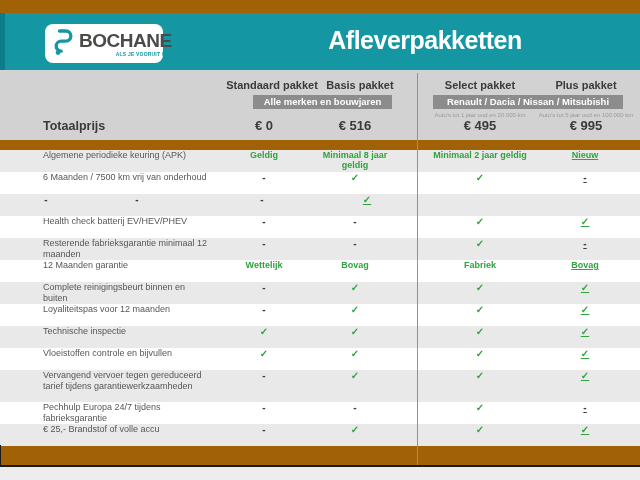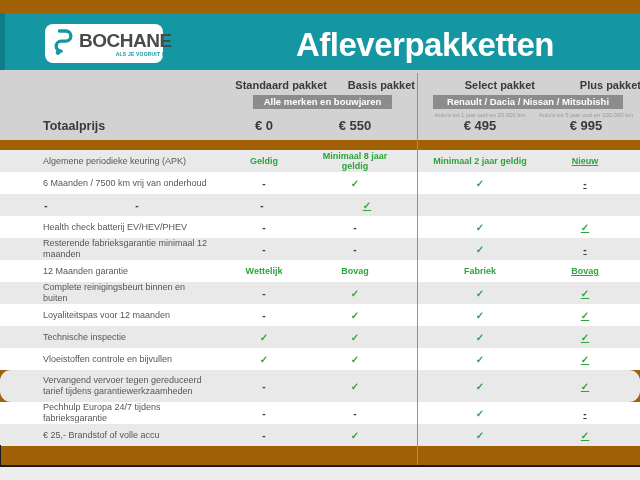--- a/index.html
+++ b/index.html
@@ -8,42 +8,42 @@
 
   
   .topbar{position:absolute; left:0; top:13px; width:640px; height:57px; background:var(--teal,#1497A2);}
   .topbar-stripe{position:absolute; left:0; top:0; width:5px; height:57px; background:var(--teal-dark,#0D7E89);}
   .logo-box{position:absolute; left:45px; top:11px; width:118px; height:39px; background:#fff; border-radius:8px;
             display:flex; align-items:center; padding:0 6px 0 8px; box-sizing:border-box;}
   .logo-text{display:flex; flex-direction:column; margin-left:4px;}
   .logo-brand{font-size:19px; font-weight:700; color:#4A4A49; letter-spacing:-0.5px; line-height:1;}
   .logo-tagline{font-size:5px; font-weight:700; color:var(--teal,#1497A2); text-align:right; margin-top:1px; letter-spacing:0.2px;}
   .page-title{position:absolute; left:230px; top:26px; width:390px; text-align:center;
-              font-size:33px; font-weight:700; color:#fff; letter-spacing:-0.5px;}
+              font-size:25px; font-weight:700; color:#fff; letter-spacing:-0.5px;}
 
   
   .head-band{position:absolute; left:0; top:70px; width:640px; height:70px; background:var(--band-gray,#D2D2D2);}
-  .col-header{position:absolute; top:9px; width:110px; text-align:right; font-size:11px; font-weight:700; color:var(--text-dark,#3A3A39);}
+  .col-header{position:absolute; top:9px; width:110px; text-align:center; font-size:11px; font-weight:700; color:var(--text-dark,#3A3A39);}
   .ch1{left:217px;} .ch2{left:305px;} .ch3{left:425px;} .ch4{left:531px;}
   .banner{position:absolute; top:25px; height:14px; background:var(--banner-gray,#8C8C8C); color:#fff;
           font-size:9.5px; font-weight:700; text-align:center; line-height:14px;}
   .banner-left{left:253px; width:139px;}
   .banner-right{left:433px; width:190px;}
   .subtext{position:absolute; top:42px; width:114px; text-align:center; font-size:6px; color:var(--subtext-gray,#9A9A9A);}
   .st3{left:423px;} .st4{left:529px;}
   .price-label{position:absolute; left:43px; top:49px; font-size:12.5px; font-weight:700; color:var(--text-dark,#3A3A39);}
   .price{position:absolute; top:48px; width:80px; text-align:center; font-size:13px; font-weight:700; color:var(--text-dark,#3A3A39);}
   .pr1{left:224px;} .pr2{left:315px;} .pr3{left:440px;} .pr4{left:546px;}
 
   
   .rows{position:absolute; left:0; top:150px; width:640px;}
-  .row{display:flex; align-items:center; height:22px;}
+  .row{display:flex; align-items:flex-start; height:22px;}
   .row.odd{background:var(--row-gray,#E9E9E9);}
   .row.even{background:#fff;}
-  .row:nth-child(11){height:32px;border-radius:11px;}
+  .row:nth-child(11){height:32px;}
   .c-label{width:218px; box-sizing:border-box; padding-left:43px; padding-right:6px;
            font-size:9px; color:var(--text-label,#575756); line-height:1.2;}
   .cell{text-align:center;}
   .c1{width:92px;} .c2{width:90px;} .c3{width:160px;} .c4{width:50px;text-decoration:underline;}
   .check{color:var(--green,#2FA33C); font-weight:700; font-size:10px;}
   .dash{color:var(--text-dark,#3A3A39); font-weight:700; font-size:10px;}
   .val{color:var(--green,#2FA33C); font-weight:700; font-size:9px;}
 
   
   .divider-v{position:absolute; left:417px; top:73px; width:1px; height:393px; background:#919191;}
@@ -80,21 +80,21 @@
     <div class="col-header ch4">Plus pakket</div>
 
     <div class="banner banner-right">Renault / Dacia / Nissan / Mitsubishi</div>
     <div class="banner banner-left">Alle merken en bouwjaren</div>
 
     <div class="subtext st3">Auto's tot 1 jaar oud en 20.000 km</div>
     <div class="subtext st4">Auto's tot 5 jaar oud en 100.000 km</div>
 
     <div class="price-label">Totaalprijs</div>
     <div class="price pr1">€ 0</div>
-    <div class="price pr2">€ 550</div>
+    <div class="price pr2">€ 516</div>
     <div class="price pr3">€ 495</div>
     <div class="price pr4">€ 995</div>
   </div>
 
   <div class="rows">
       <div class="row odd">
         <div class="c-label">Algemene periodieke keuring (APK)</div>
         <div class="cell c1 val">Geldig</div>
         <div class="cell c2 val">Minimaal 8 jaar geldig</div>
         <div class="cell c3 val">Minimaal 2 jaar geldig</div>

